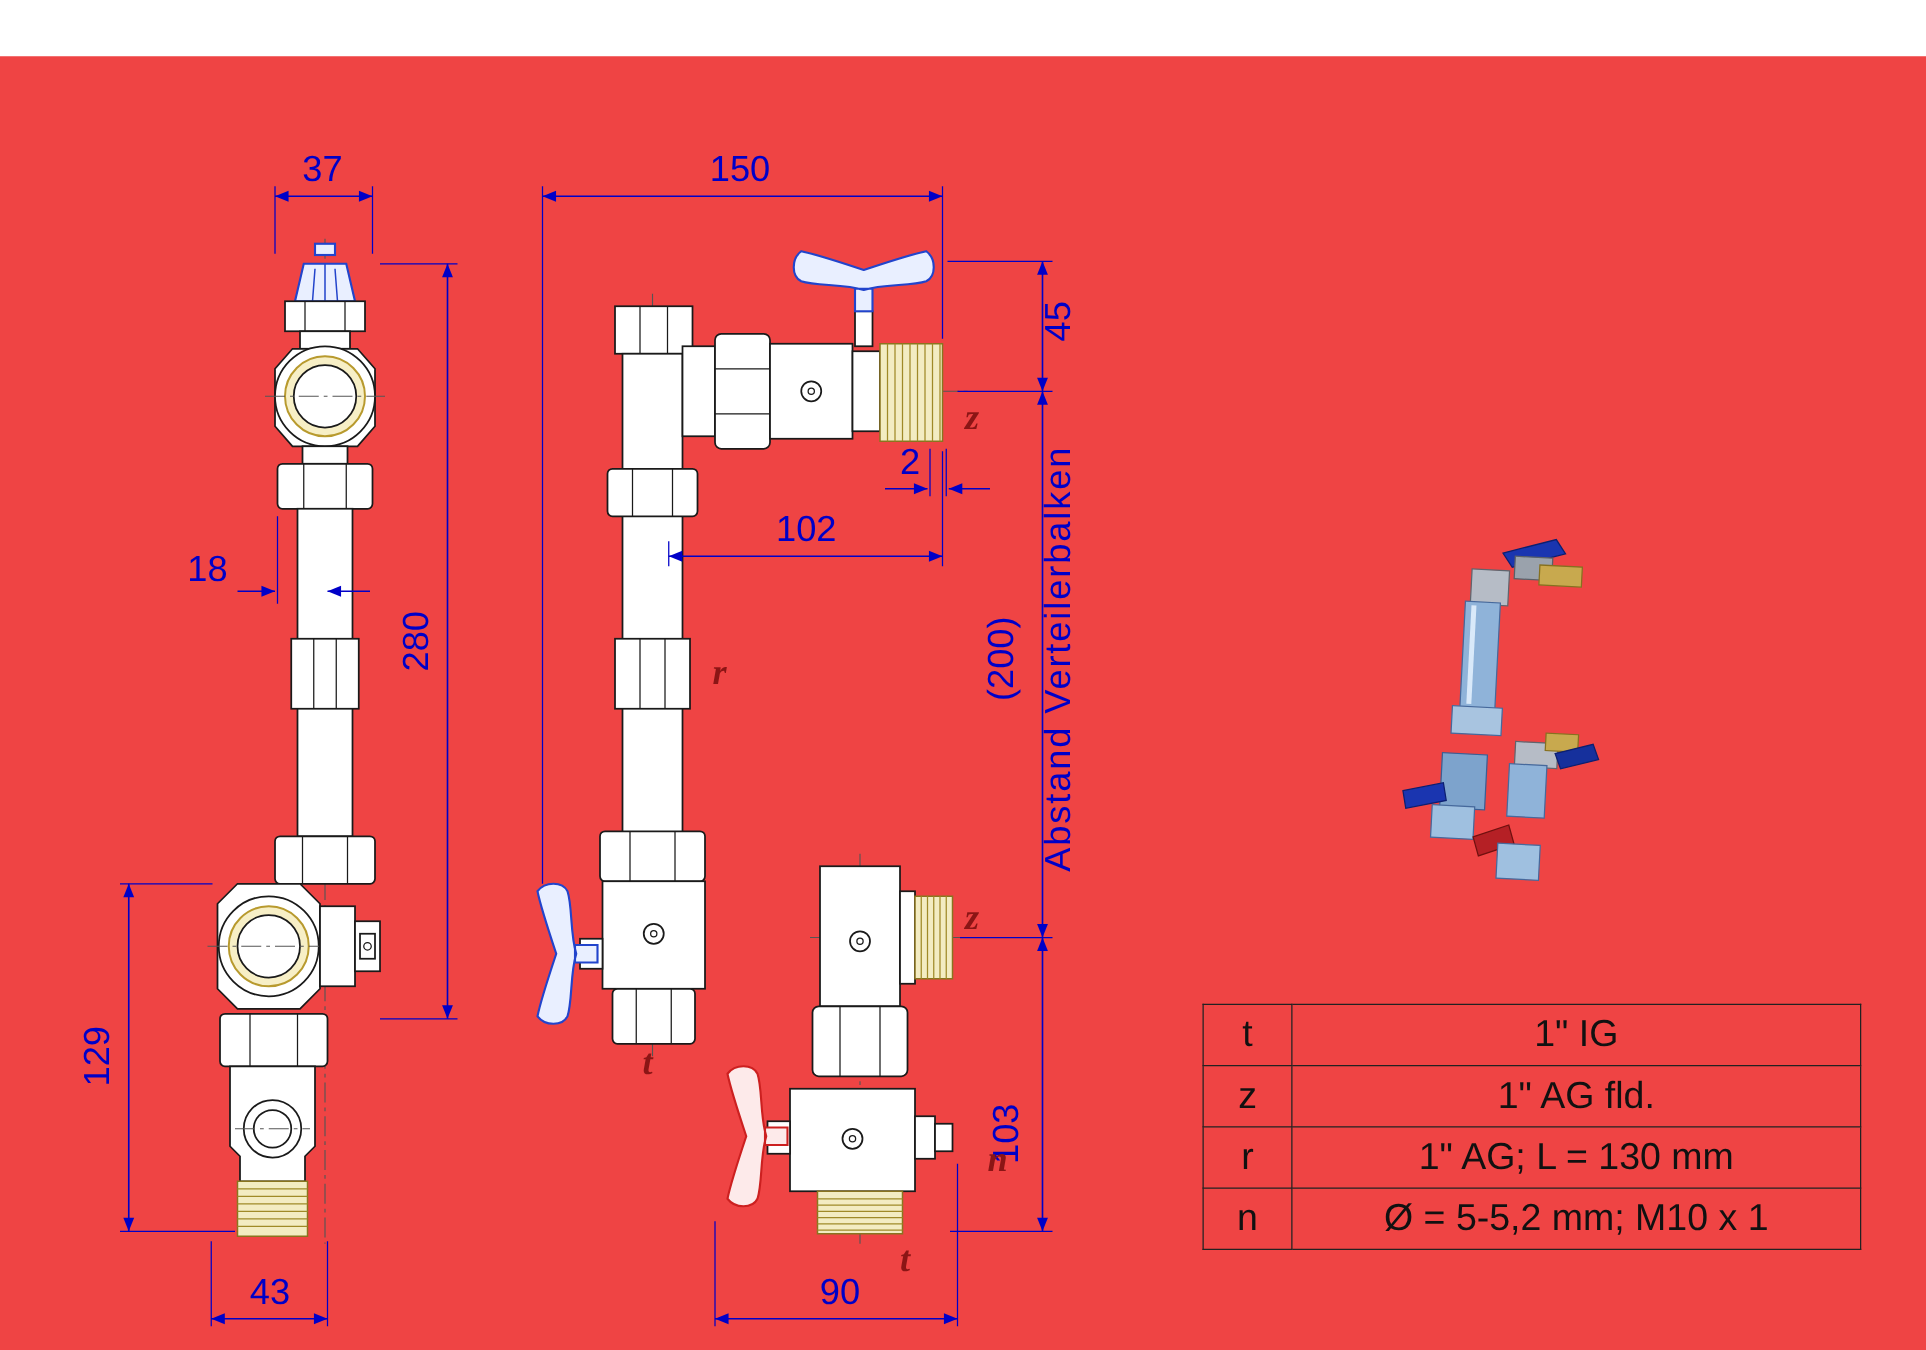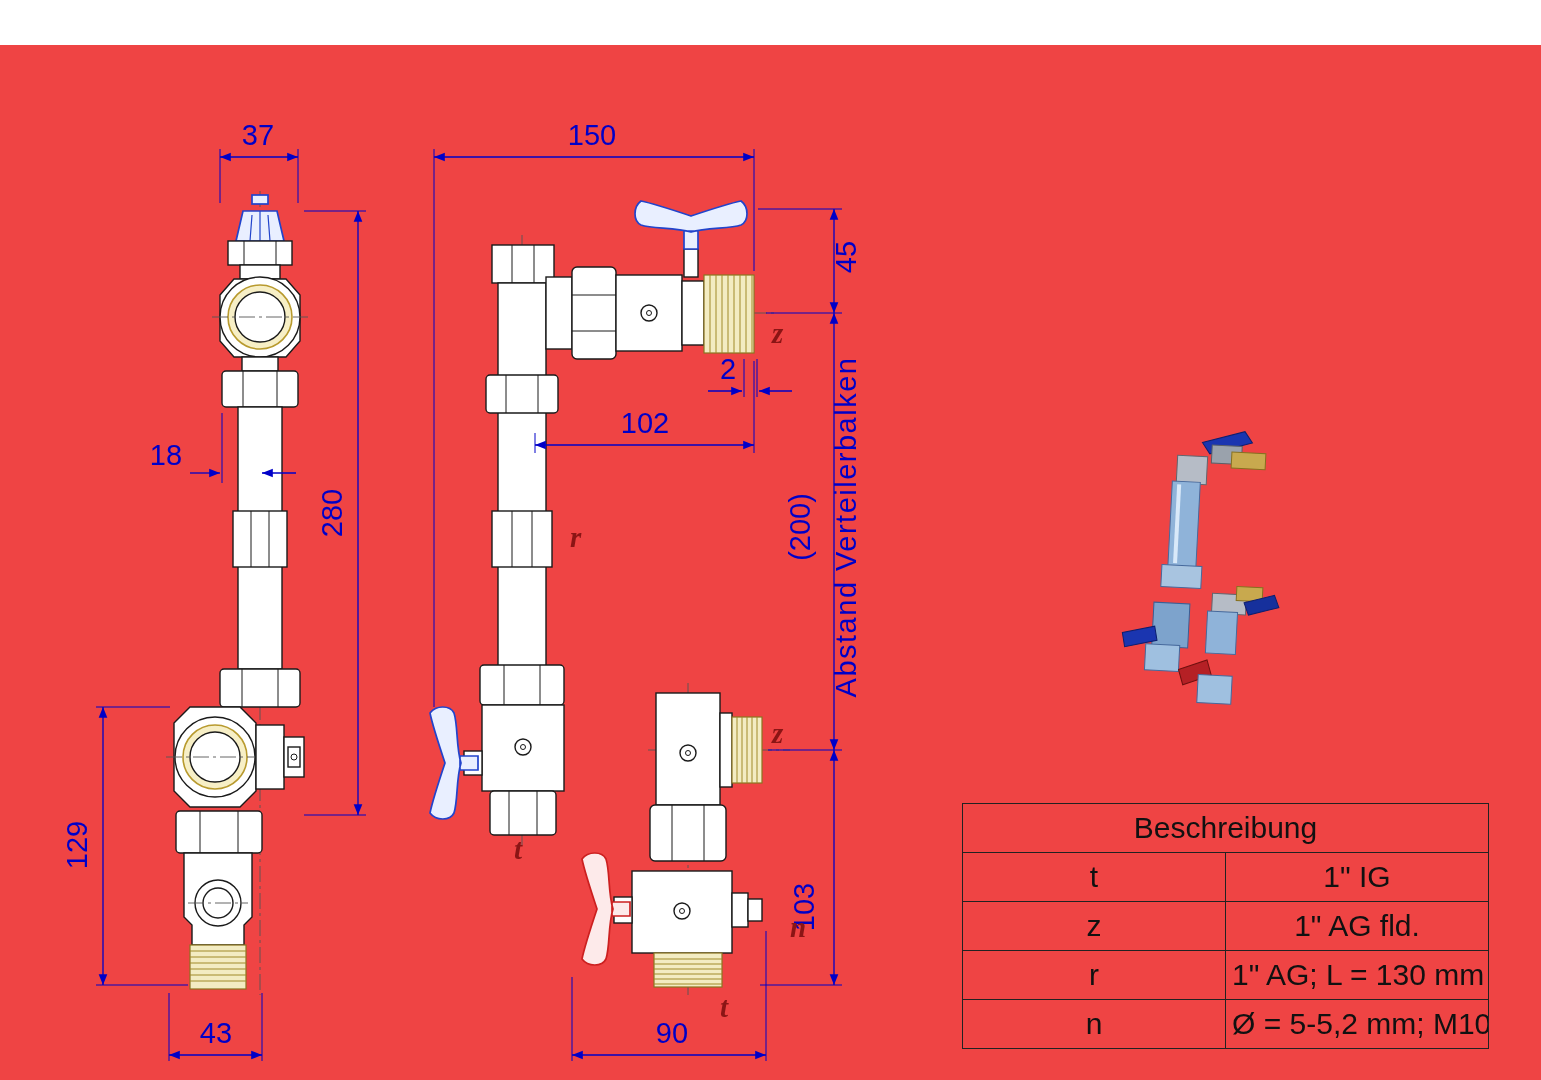--- a/index.html
+++ b/index.html
@@ -240,23 +240,20 @@
     <rect x="1238" y="540" width="26" height="14" fill="#c8a94e" stroke="#86701f"></rect>
     <polygon points="1246,556 1276,547 1281,559 1251,568" fill="#16309c" stroke="#0c1f70"></polygon>
     <rect x="1210" y="566" width="30" height="42" fill="#8fb3d9" stroke="#46699c"></rect>
     <polygon points="1184,626 1212,615 1217,630 1189,641" fill="#b52025" stroke="#70100f"></polygon>
     <rect x="1204" y="630" width="34" height="28" fill="#9fc0e0" stroke="#46699c"></rect>
   </g>
 </svg>
 
   <table class="desc-table">
     <tbody>
-        <tr>
-      <td colspan="2">Beschreibung</td>
-    </tr>
     <tr>
       <td class="keycol">t</td>
       <td>1" IG</td>
     </tr>
     <tr>
       <td class="keycol">z</td>
       <td>1" AG fld.</td>
     </tr>
     <tr>
       <td class="keycol">r</td>

